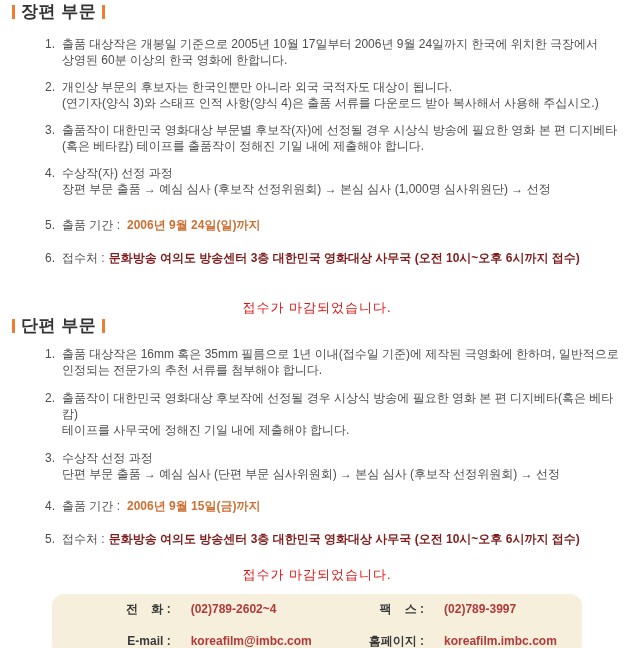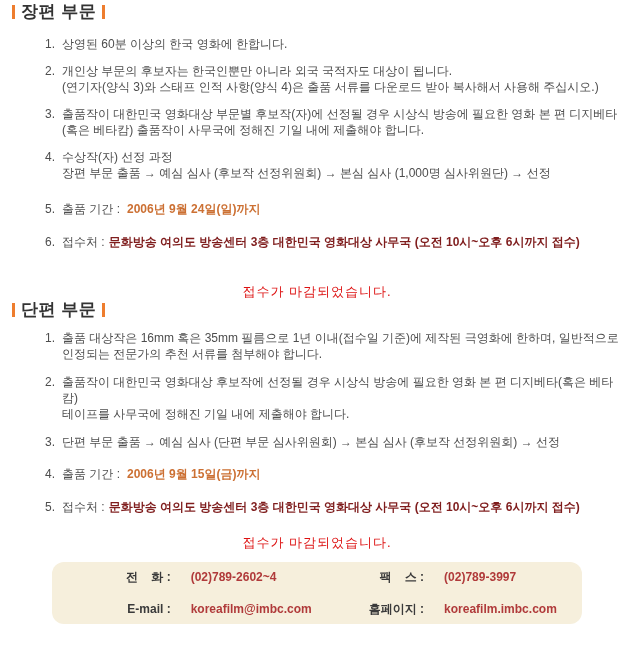--- a/index.html
+++ b/index.html
@@ -134,35 +134,36 @@
     <div class="sec-header">
       <span class="bar"></span>
       <span class="sec-title">장편 부문</span>
       <span class="bar right"></span>
     </div>
 
     <ol class="items">
       <li class="item">
         <span class="num">1.</span>
         <div class="itext">
+          <div>출품 대상작은 개봉일 기준으로 2005년 10월 17일부터 2006년 9월 24일까지 한국에 위치한 극장에서</div>
           <div>상영된 60분 이상의 한국 영화에 한합니다.</div>
         </div>
       </li>
       <li class="item">
         <span class="num">2.</span>
         <div class="itext">
           <div>개인상 부문의 후보자는 한국인뿐만 아니라 외국 국적자도 대상이 됩니다.</div>
           <div>(연기자(양식 3)와 스태프 인적 사항(양식 4)은 출품 서류를 다운로드 받아 복사해서 사용해 주십시오.)</div>
         </div>
       </li>
       <li class="item">
         <span class="num">3.</span>
         <div class="itext">
           <div>출품작이 대한민국 영화대상 부문별 후보작(자)에 선정될 경우 시상식 방송에 필요한 영화 본 편 디지베타</div>
-          <div>(혹은 베타캄) 출품작이 사무국에 정해진 기일 내에 제출해야 합니다.</div>
+          <div>(혹은 베타캄) 테이프를 출품작이 정해진 기일 내에 제출해야 합니다.</div>
         </div>
       </li>
       <li class="item">
         <span class="num">4.</span>
         <div class="itext">
           <div>수상작(자) 선정 과정</div>
           <div>장편 부문 출품 → 예심 심사 (후보작 선정위원회) → 본심 심사 (1,000명 심사위원단) → 선정</div>
         </div>
       </li>
       <li class="item gap-a">
@@ -200,20 +201,21 @@
       <li class="item">
         <span class="num">2.</span>
         <div class="itext">
           <div>출품작이 대한민국 영화대상 후보작에 선정될 경우 시상식 방송에 필요한 영화 본 편 디지베타(혹은 베타캄)</div>
           <div>테이프를 사무국에 정해진 기일 내에 제출해야 합니다.</div>
         </div>
       </li>
       <li class="item">
         <span class="num">3.</span>
         <div class="itext">
+          <div>수상작 선정 과정</div>
           <div>단편 부문 출품 → 예심 심사 (단편 부문 심사위원회) → 본심 심사 (후보작 선정위원회) → 선정</div>
         </div>
       </li>
       <li class="item gap-a">
         <span class="num">4.</span>
         <div class="itext">
           <span>출품 기간 :</span><span class="hl-date">2006년 9월 15일(금)까지</span>
         </div>
       </li>
       <li class="item gap-b">

